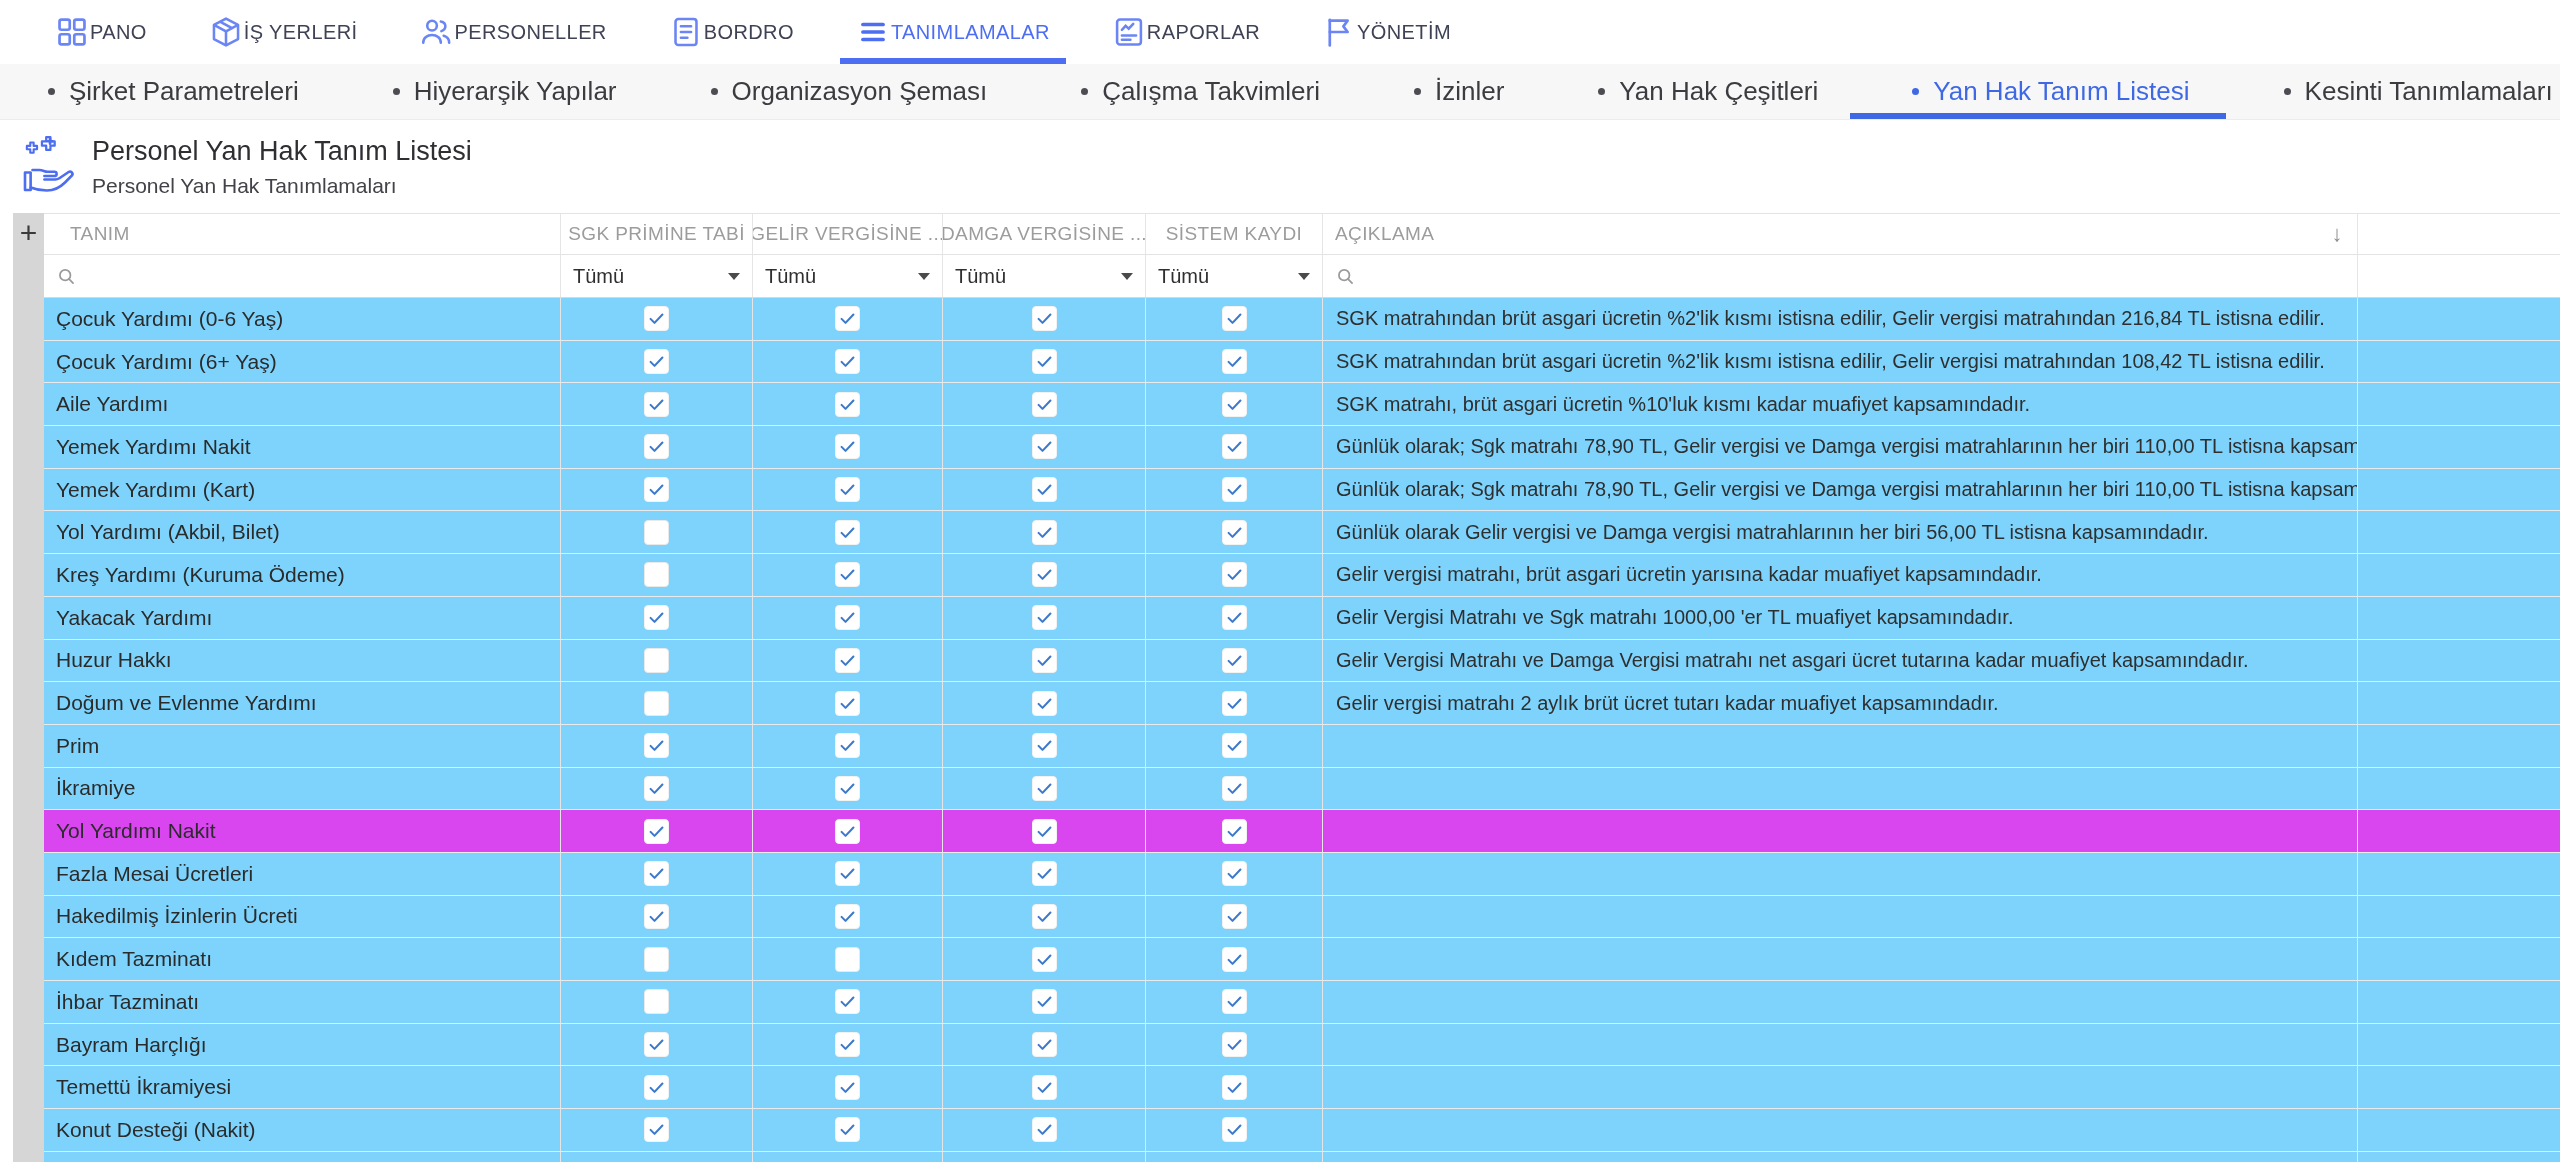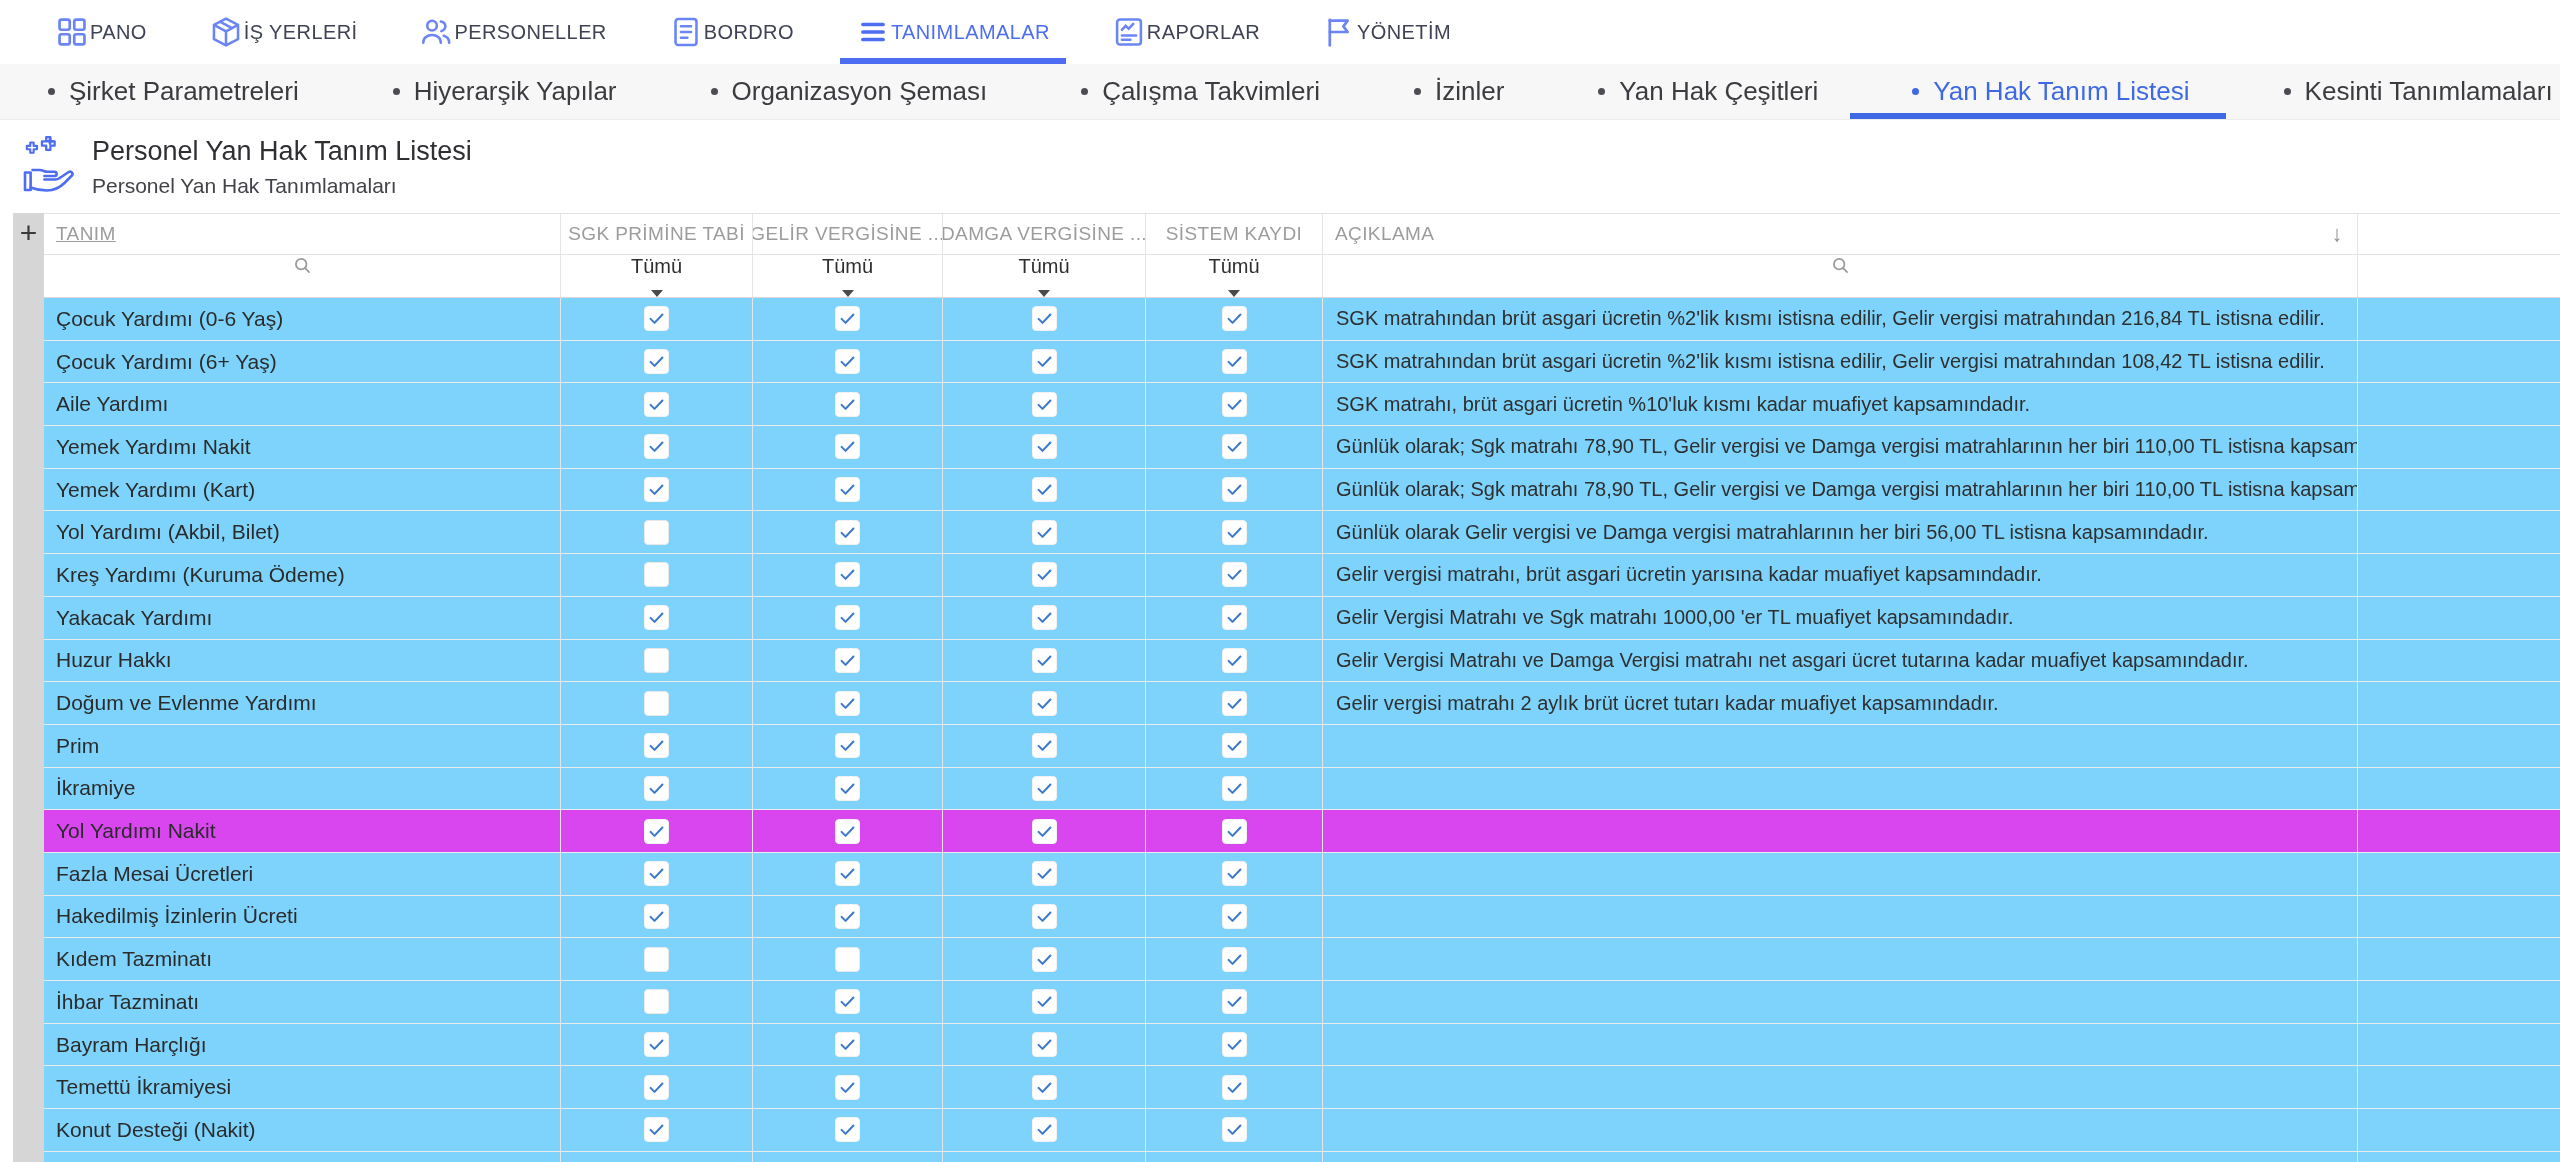--- a/index.html
+++ b/index.html
@@ -41,27 +41,27 @@
   .rail { width:31px; margin-left:13px; background:#d6d6d6; flex-shrink:0; }
   .rail .plus { display:block; height:42px; line-height:40px; text-align:center;
                 font-size:30px; font-weight:400; color:#3a3a3a; cursor:pointer; }
   .grid { flex:1; min-width:0; }
   .trow { display:grid; grid-template-columns:517px 192px 190px 203px 177px 1035px 1fr; }
   .trow > div { border-right:1px solid #e5e5e5; display:flex; align-items:center; overflow:hidden; }
   .trow > div:last-child { border-right:none; }
 
   .hrow { height:42px; border-top:1px solid #e3e3e3; border-bottom:1px solid #e3e3e3; }
   .hcell { color:#9c9c9c; font-size:19px; letter-spacing:.4px; white-space:nowrap; }
-  .hcell.left { padding-left:12px;text-decoration:underline; }
+  .hcell.left { padding-left:26px; }
   .hcell.center { justify-content:center; }
   .hcell.between { justify-content:space-between; padding-left:12px; padding-right:14px; }
   .sort-arrow { color:#8f8f8f; font-size:22px; }
 
   .frow { height:43px; border-bottom:1px solid #d9d9d9; }
-  .fcell { padding:0 12px;flex-direction:column; }
+  .fcell { padding:0 12px; }
   .fcell .filter-label { font-size:20px; color:#2f2f2f; flex:1; }
   .caret { width:0; height:0; border-left:6px solid transparent; border-right:6px solid transparent;
            border-top:7px solid #4a4a4a; flex-shrink:0; }
   .search svg { width:21px; height:21px; }
 
   .drow { height:42.7px; border-bottom:1px solid #eaeaea; background:#7dd3fc; }
   .drow.hl { background:#d946ef; }
   .name-cell { padding-left:12px; font-size:21px; color:#2b2b2b; white-space:nowrap; }
   .desc-cell { padding-left:13px; padding-right:6px; font-size:20px; color:#2f2f2f; white-space:nowrap; }
   .cb-cell { justify-content:center; }

